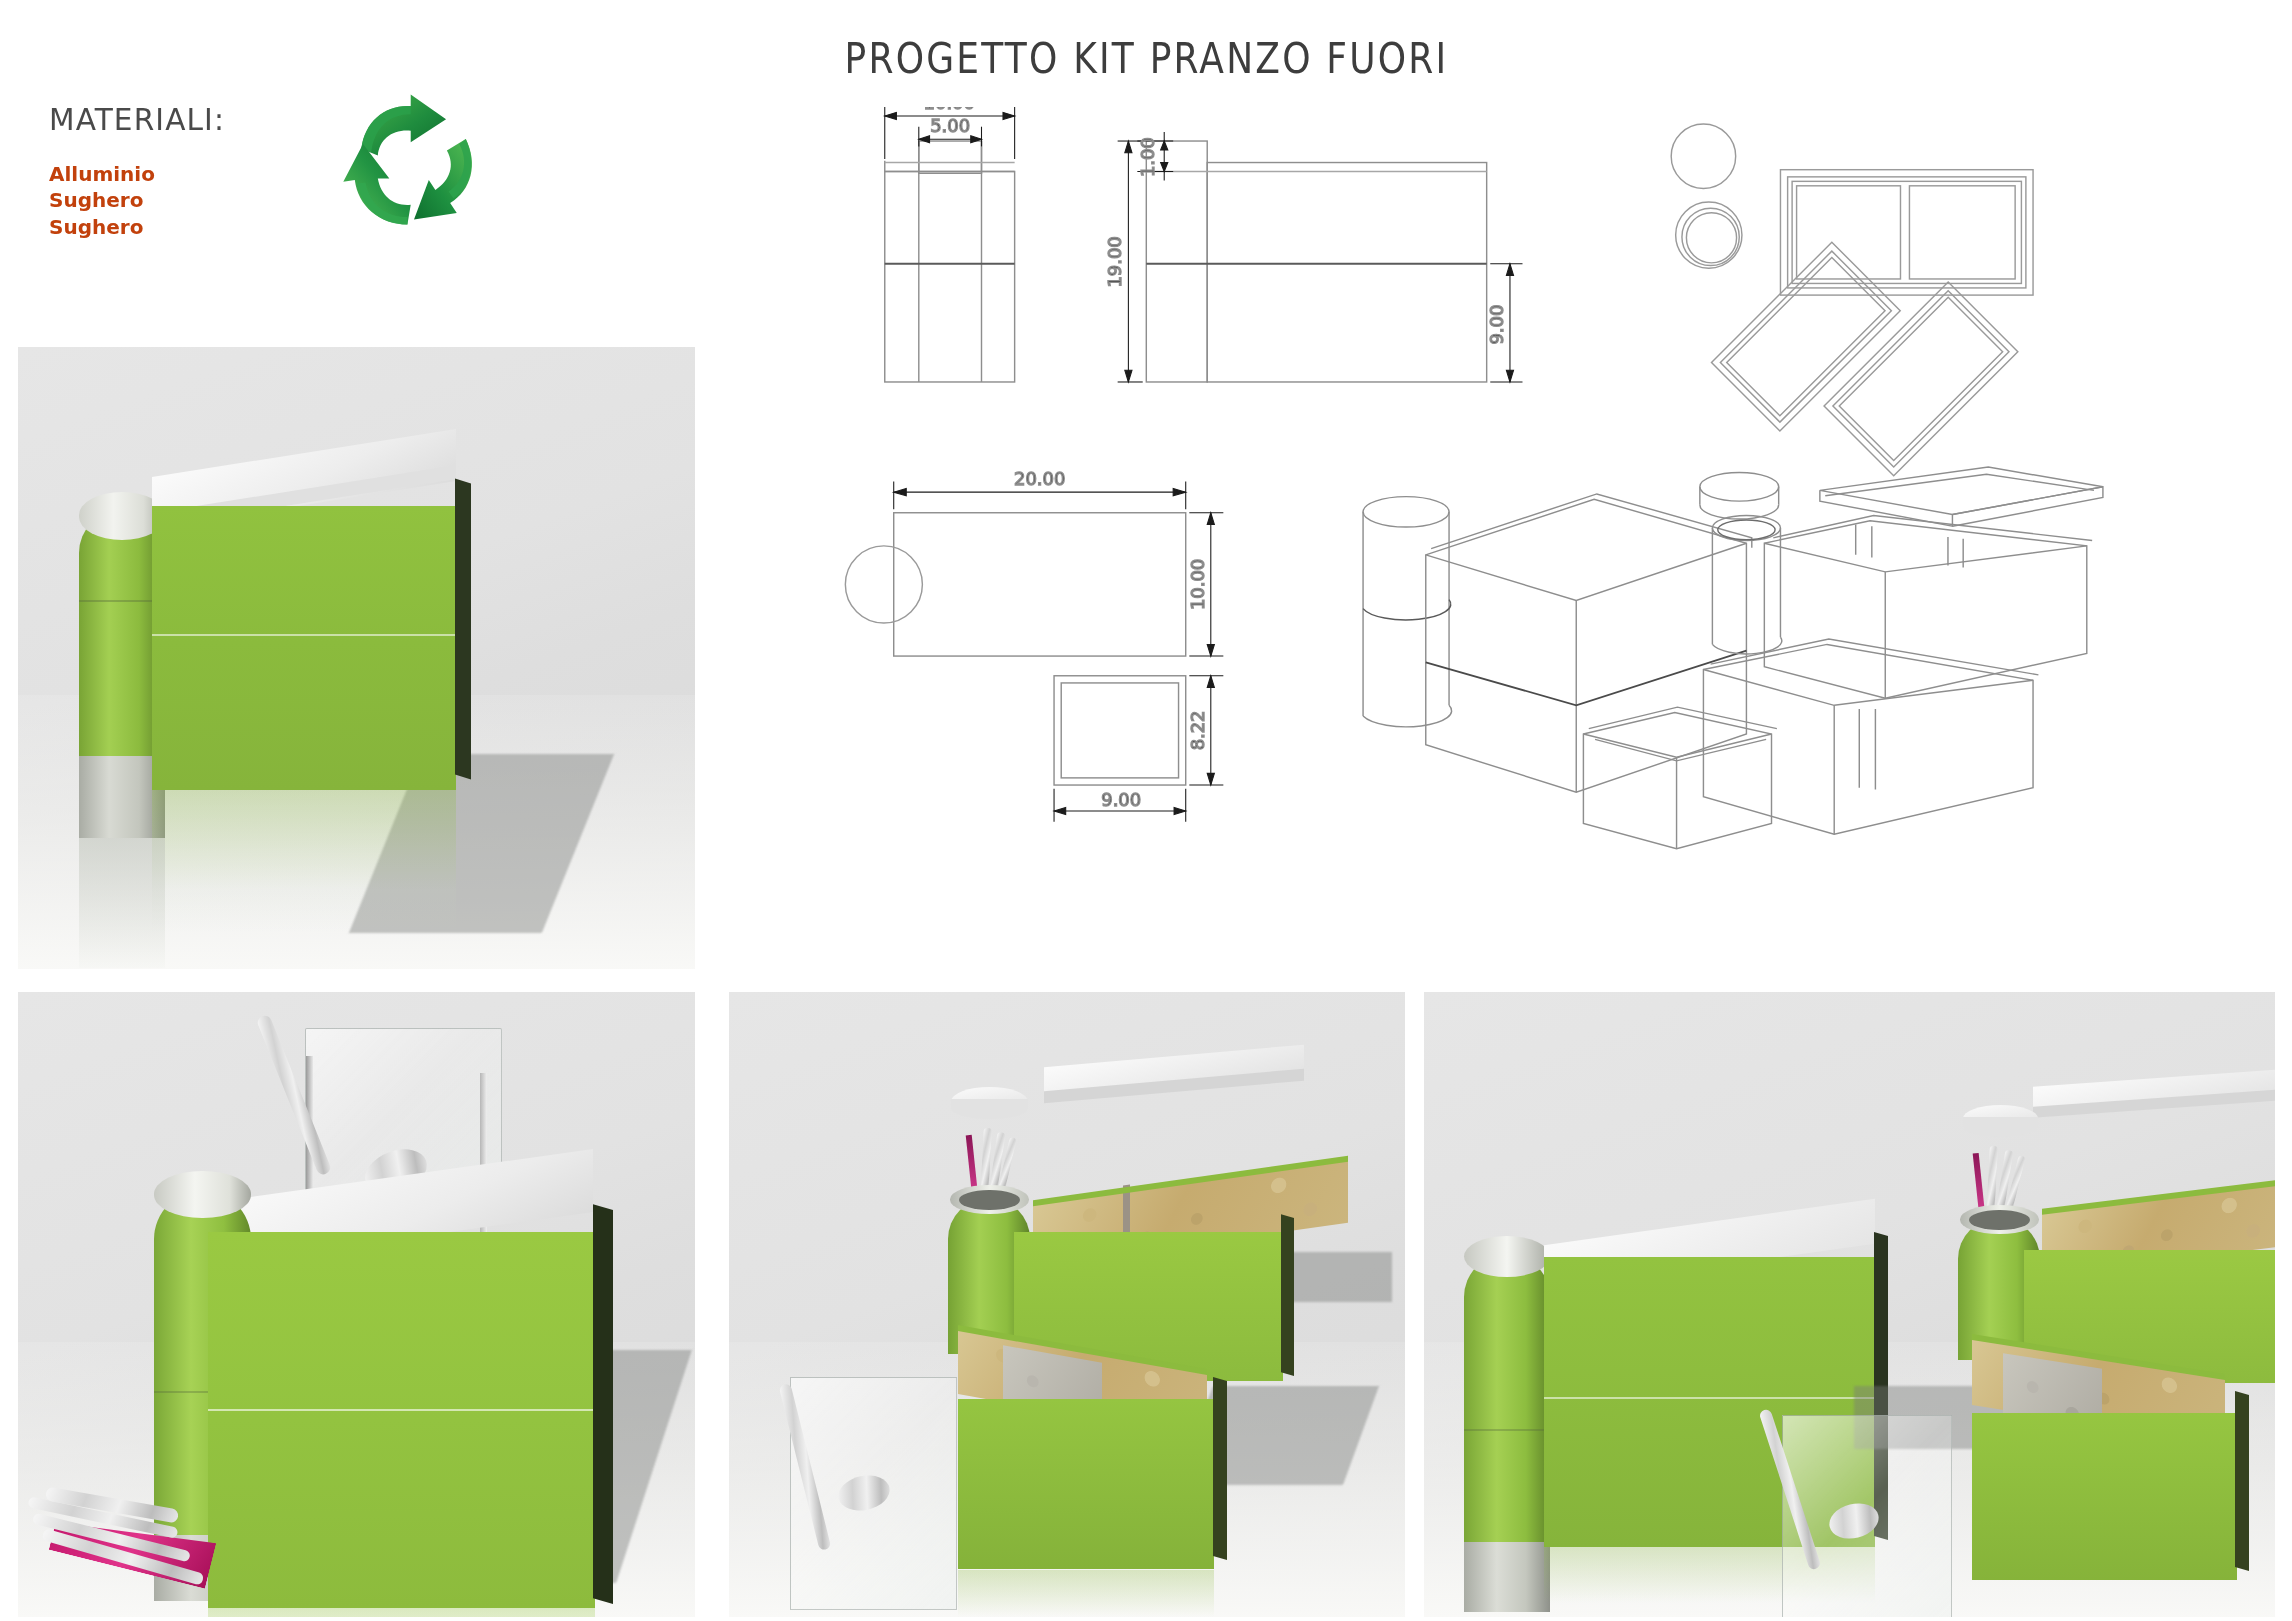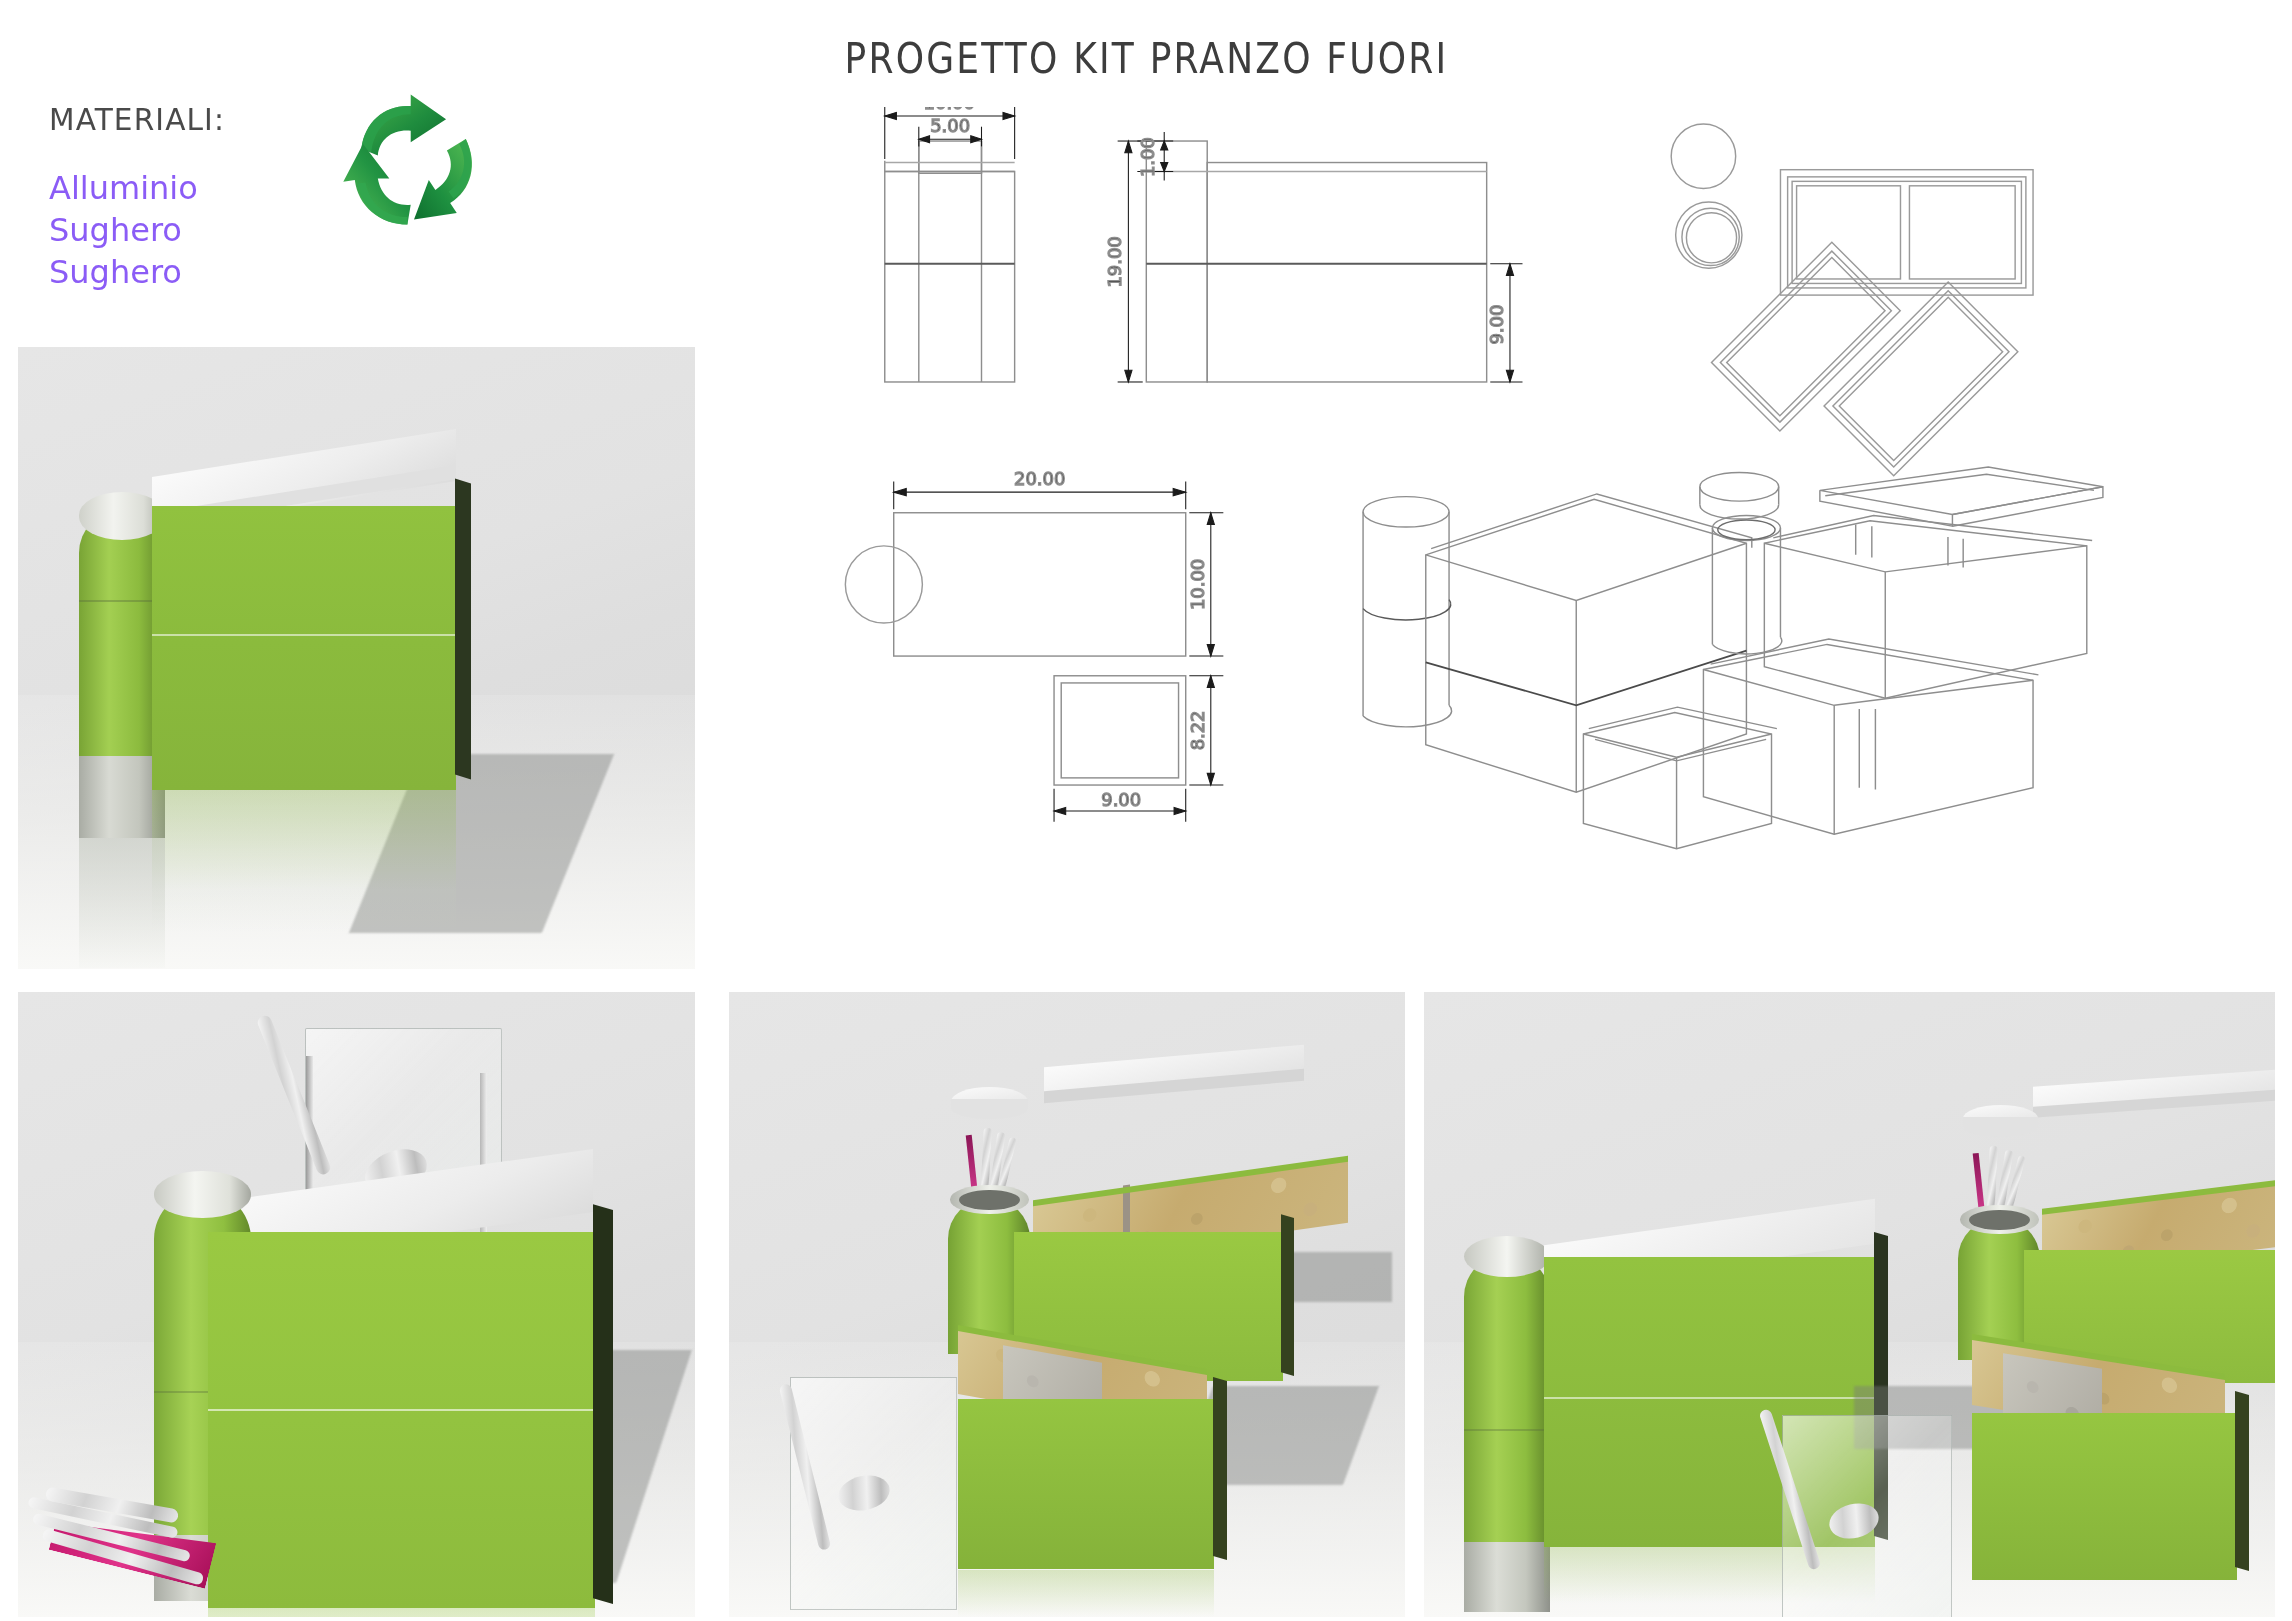--- a/index.html
+++ b/index.html
@@ -18,24 +18,24 @@
     font-family: "DejaVu Sans", sans-serif;
     font-size: 36px; letter-spacing: 2.2px;
     color: #3d3d3d; font-weight: 400;
     transform: scaleY(1.18); transform-origin: center top;
   }
 
   
   #materials { position: absolute; left: 49px; top: 103px; }
   #materials .mat-title {
     font-size: 29.6px; letter-spacing: 1.1px; color: #4a4a4a;
-    margin-bottom: 30px; white-space: nowrap;
+    margin-bottom: 24px; white-space: nowrap;
   }
   #materials .mat-item {
-    font-size: 32px; color: #8b5cf6; line-height: 1.32; white-space: nowrap;
+    font-size: 20px; color: #c2410c; line-height: 1.32; white-space: nowrap; font-weight: bold;
   }
   #recycle-logo { position: absolute; left: 331px; top: 88px; width: 166px; height: 148px; }
 
   
   .render-panel {
     position: absolute; overflow: hidden;
     background: linear-gradient(160deg,#e6e6e6 0%,#e2e2e2 42%,#dedede 58%,#d9d9d9 100%);
   }
   #panel-tl { left: 18px; top: 347px; width: 677px; height: 622px; }
   #panel-b1 { left: 18px; top: 992px; width: 677px; height: 625px; }

